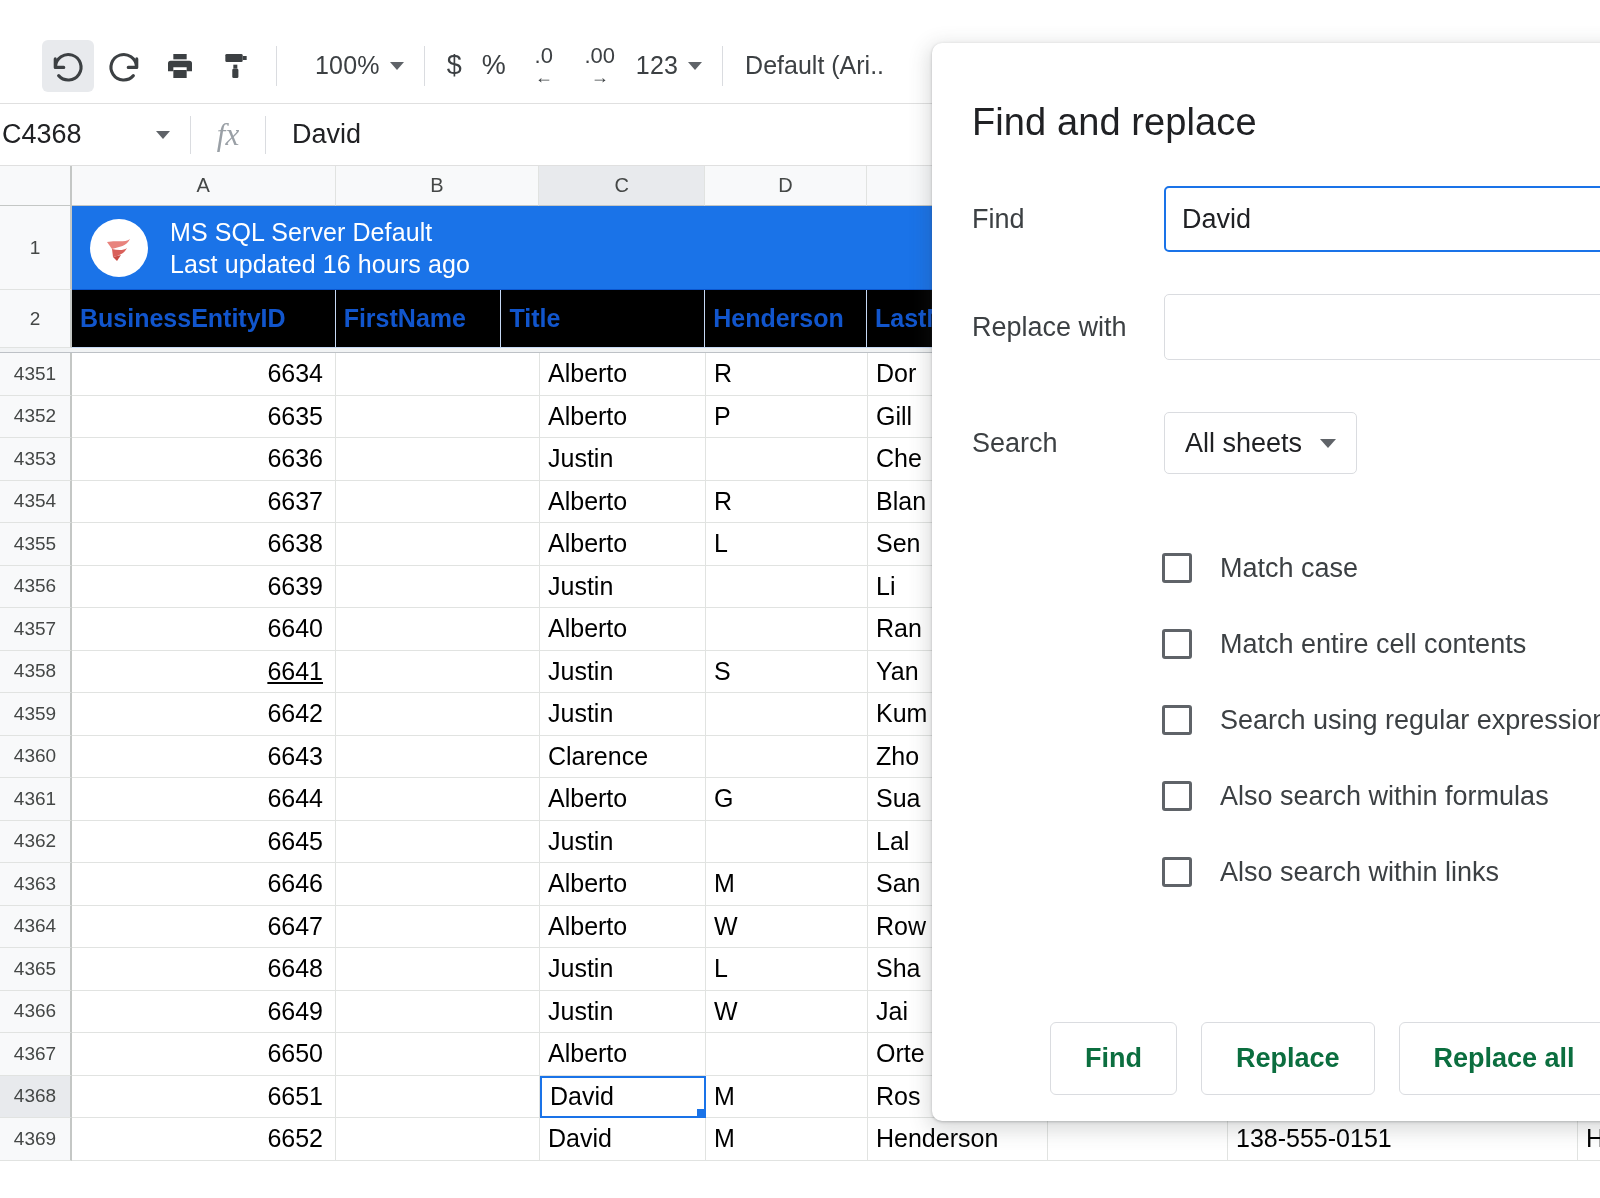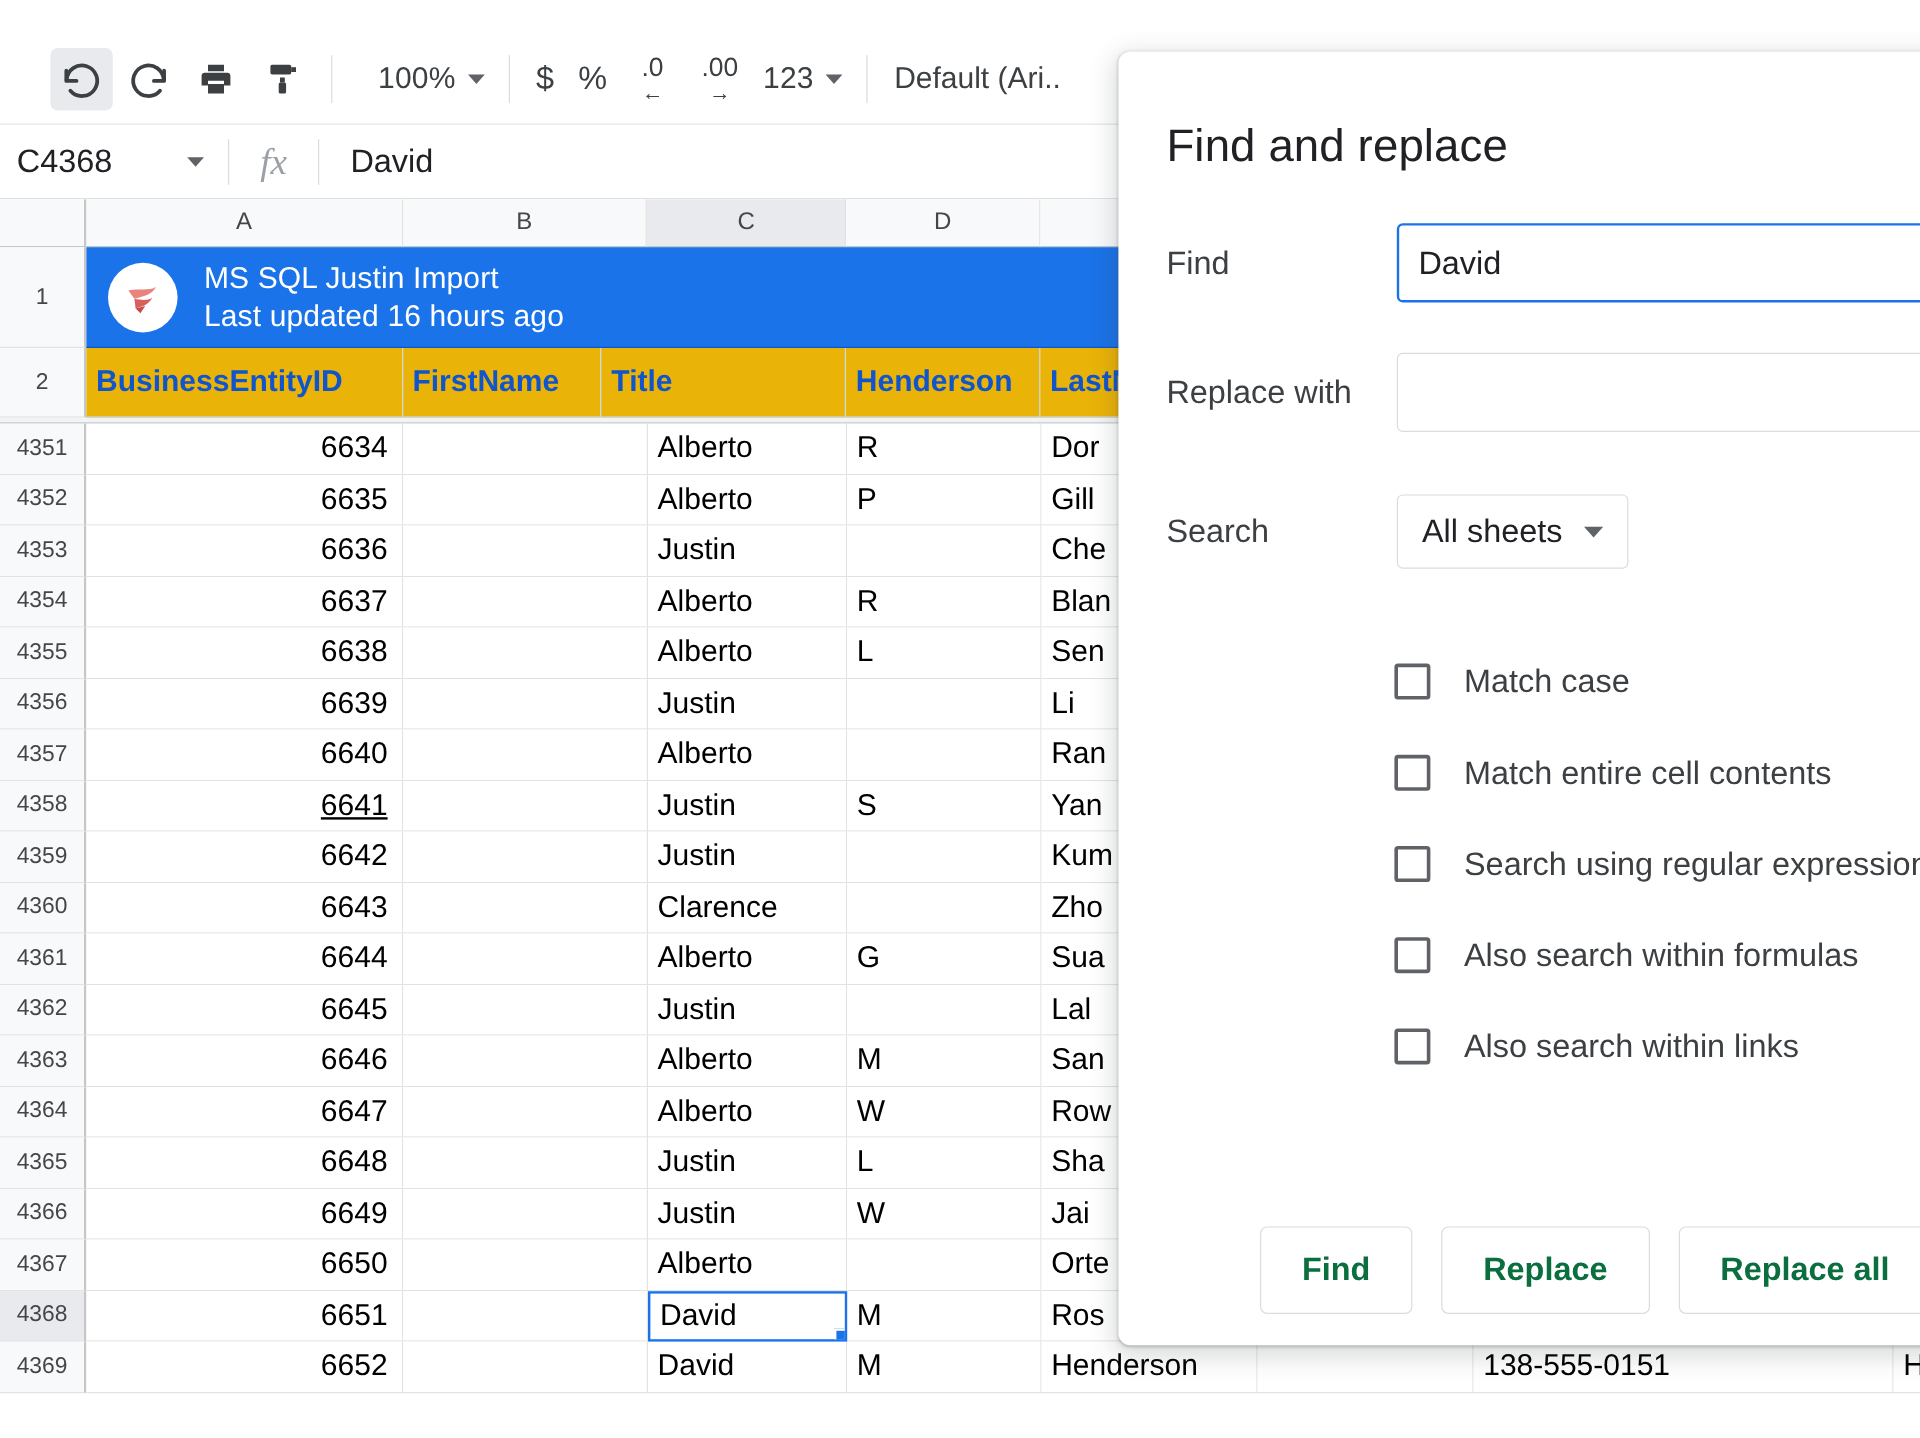--- a/index.html
+++ b/index.html
@@ -40,21 +40,21 @@
   .font-name { font-size: 25px; color: #3c4043; cursor: pointer; padding: 4px 10px; white-space: nowrap; }
 
   
   .formulabar {
     position: absolute; left: 0; top: 104px; width: 1600px; height: 62px;
     background: #fff; border-bottom: 1px solid #e0e0e0;
     display: flex; align-items: center; box-sizing: border-box;
   }
   .namebox {
     width: 190px; height: 100%; display: flex; align-items: center;
-    padding-left: 14px; box-sizing: border-box; justify-content: space-between;
+    padding-left: 2px; box-sizing: border-box; justify-content: space-between;
     cursor: pointer;
   }
   .namebox .nb-text { font-size: 27px; color: #202124; }
   .nb-caret { width:0;height:0;border-left:7px solid transparent;border-right:7px solid transparent;border-top:8px solid #5f6368; margin-right: 20px;}
   .fb-sep { width: 1px; height: 38px; background: #dadce0; }
   .fx { width: 74px; display:flex; align-items:center; justify-content:center; font-style: italic; font-family: "Liberation Serif", serif; font-size: 31px; color: #9aa0a6; }
   .fb-value { font-size: 27px; color: #202124; padding-left: 26px; }
 
   
   .grid { position: absolute; left: 0; top: 166px; width: 1600px; height: 1032px; overflow: hidden; background:#fff; }
@@ -104,21 +104,21 @@
   .banner-sub { font-size: 25px; font-weight: 500; letter-spacing: .1px;}
   .banner-btns { margin-left: auto; display:flex; gap: 22px; padding-right: 20px; }
   .banner-btn {
     background:#fff; color:#1a73e8; font-size: 24px; font-weight: 600;
     border-radius: 6px; padding: 13px 26px; cursor: pointer; white-space: nowrap;
   }
 
   
   .hdr-row { display:flex; height: 58px; }
   .hcell {
-    background: #eab308; color: #1155cc; font-weight: bold; font-size: 25px;
+    background: #000000; color: #1155cc; font-weight: bold; font-size: 25px;
     display:flex; align-items:center; padding: 0 8px; box-sizing: border-box;
     border-right: 1px solid #c6d9f5; border-bottom: 1px solid #c6d9f5;
     overflow: hidden; white-space: nowrap;
   }
   .rh.tall { height: 84px; flex:0 0 72px; }
   .rh.tall2 { height: 58px; flex:0 0 72px; }
   .gridline-thick { height: 4px; background: #f1f3f4; border-bottom: 1px solid #bdc1c6; }
 
   
   .dialog {
@@ -249,21 +249,21 @@
         <div class="banner">
           <div class="banner-logo">
             <svg width="44" height="44" viewBox="0 0 44 44">
               <ellipse cx="22" cy="22" rx="20" ry="20" fill="#ffffff"></ellipse>
               <path d="M10 16 C18 14 28 17 33 13 C30 20 22 21 15 23 Z" fill="#e8837d"></path>
               <path d="M15 23 C20 24 26 25 30 22 C27 28 21 30 16 31 Z" fill="#d9605a"></path>
               <path d="M16 31 L20 35 L24 29" fill="#c94b45"></path>
             </svg>
           </div>
           <div class="banner-text">
-            <div class="banner-title">MS SQL Justin Import</div>
+            <div class="banner-title">MS SQL Server Default</div>
             <div class="banner-sub">Last updated 16 hours ago</div>
           </div>
           <div class="banner-btns">
             <div class="banner-btn">Open Sidebar</div>
             <div class="banner-btn" style="width:90px"></div>
           </div>
         </div>
       </div>
 
       <div class="hdr-row">

